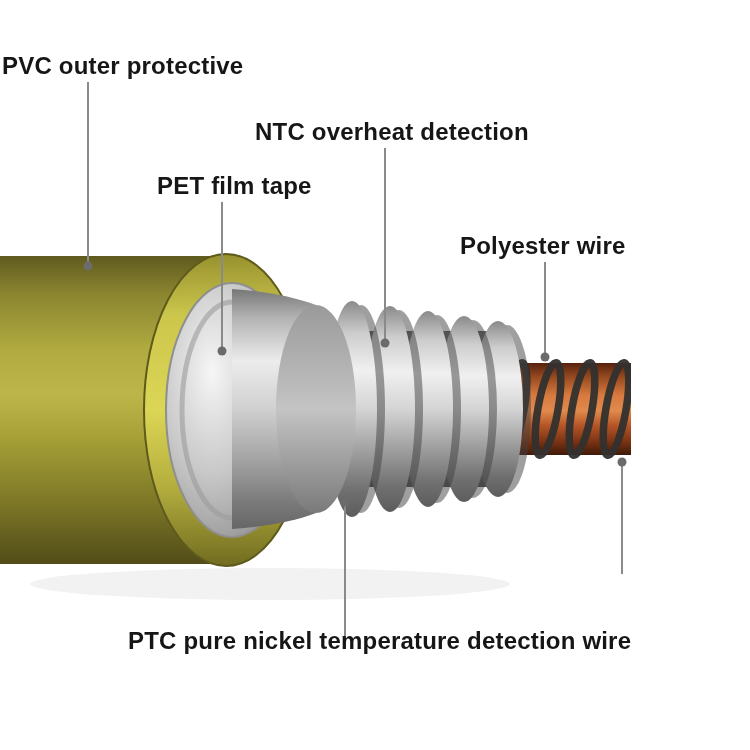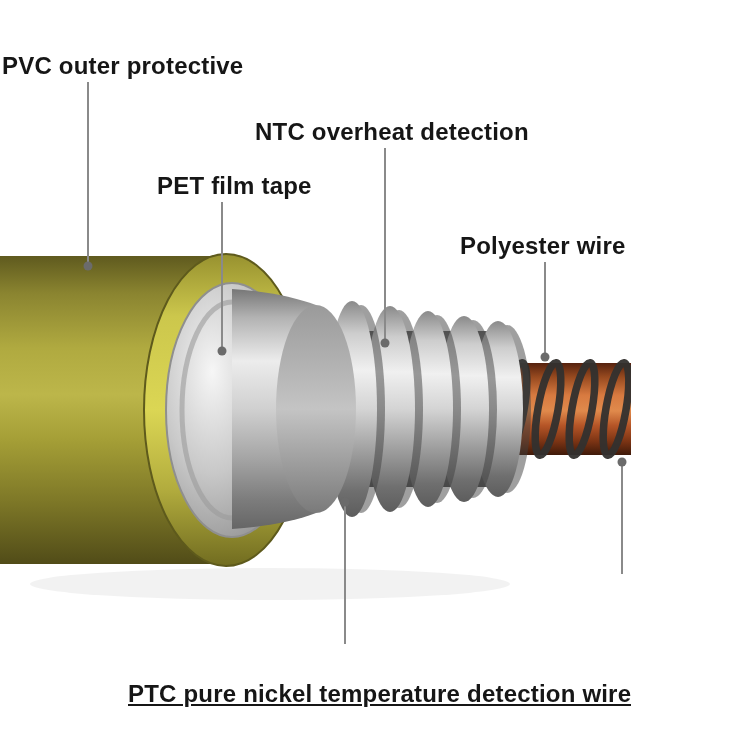--- a/index.html
+++ b/index.html
@@ -10,21 +10,21 @@
   .stage svg{position:absolute;inset:0;}
   .diagram-label{
     position:absolute;font-weight:700;font-size:24px;color:#161616;
     white-space:nowrap;letter-spacing:0.2px;
   }
   .lbl-pvc{left:2px;top:52px;}
   .lbl-ntc{left:255px;top:118px;}
   .lbl-pet{left:157px;top:172px;}
   .lbl-poly{left:460px;top:232px;}
   .lbl-cuni{left:372px;top:578px;font-size:23px;}
-  .lbl-ptc{left:128px;top:680px;text-decoration:underline;}
+  .lbl-ptc{left:128px;top:627px;}
 </style>
 </head>
 <body>
 
 <div class="stage">
 
   <svg width="750" height="750" viewBox="0 0 750 750">
     <defs>
       <linearGradient id="gYellowBody" x1="0" y1="0" x2="0" y2="1">
         <stop offset="0" stop-color="#5f5a1e"></stop>

